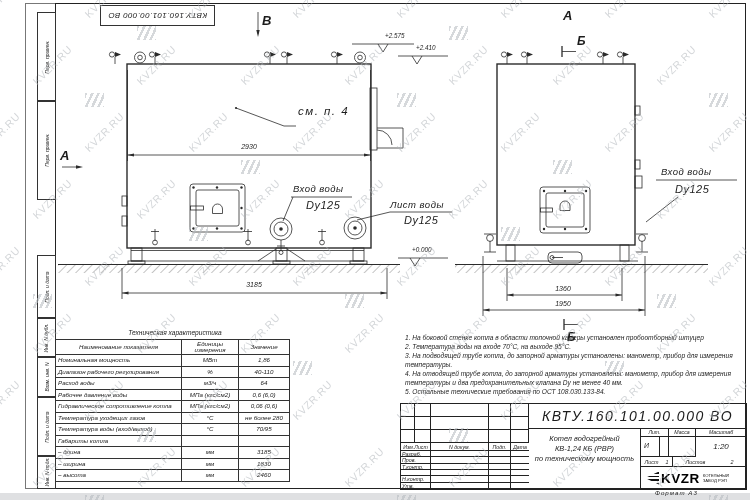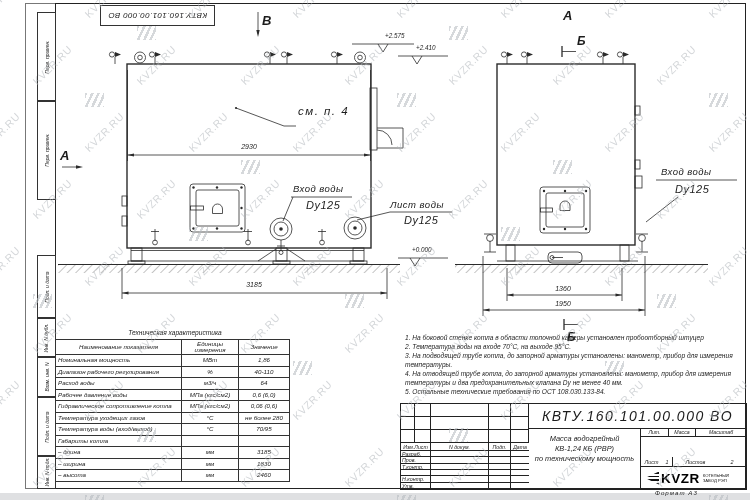--- a/index.html
+++ b/index.html
@@ -430,28 +430,35 @@
           <span class="sigc" style="width: 30px;">Утв.</span>
           <span class="sigc" style="width: 58px;"></span>
           <span class="sigc" style="width: 22px;"></span>
           <span class="sigc" style="width: 18px; border-right: none;"></span>
         </div>
       </div>
     <div id="doc-cell">
       <span>КВТУ.160.101.00.000  ВО</span>
     </div>
     <div id="name-cell">
-      <div class="name-line">Масса водогрейный</div>
+      <div class="name-line">Котел водогрейный</div>
       <div class="name-line">КВ-1,24  КБ  (РВР)</div>
       <div class="name-line">по техническому мощность</div>
     </div>
     <div id="lit-header">
       <span class="lith" style="width:28px;">Лит.</span>
       <span class="lith" style="width:27px;">Масса</span>
       <span class="lith" style="width:50px;border-right:none;">Масштаб</span>
+    </div>
+    <div id="lit-values">
+      <div class="tbc" style="left:0;top:0;width:28px;height:20px;"></div>
+      <div class="tbc" style="left:9.3px;top:0;width:9.3px;height:20px;border-bottom:none;"></div>
+      <div class="tbc" style="left:28px;top:0;width:27px;height:20px;"></div>
+      <div class="abs it" style="left:3px;top:5px;font-size:7px;">И</div>
+      <div class="abs it" style="left:55px;top:0;width:50px;height:20px;text-align:center;line-height:20px;font-size:8px;">1:20</div>
     </div>
     <div id="sheet-row">
       <span class="shc" style="width:32px;">
         <span>Лист</span>
         <span>1</span>
       </span>
       <span class="shc" style="width:73px;border-right:none;">
         <span>Листов</span>
         <span>2</span>
       </span>

